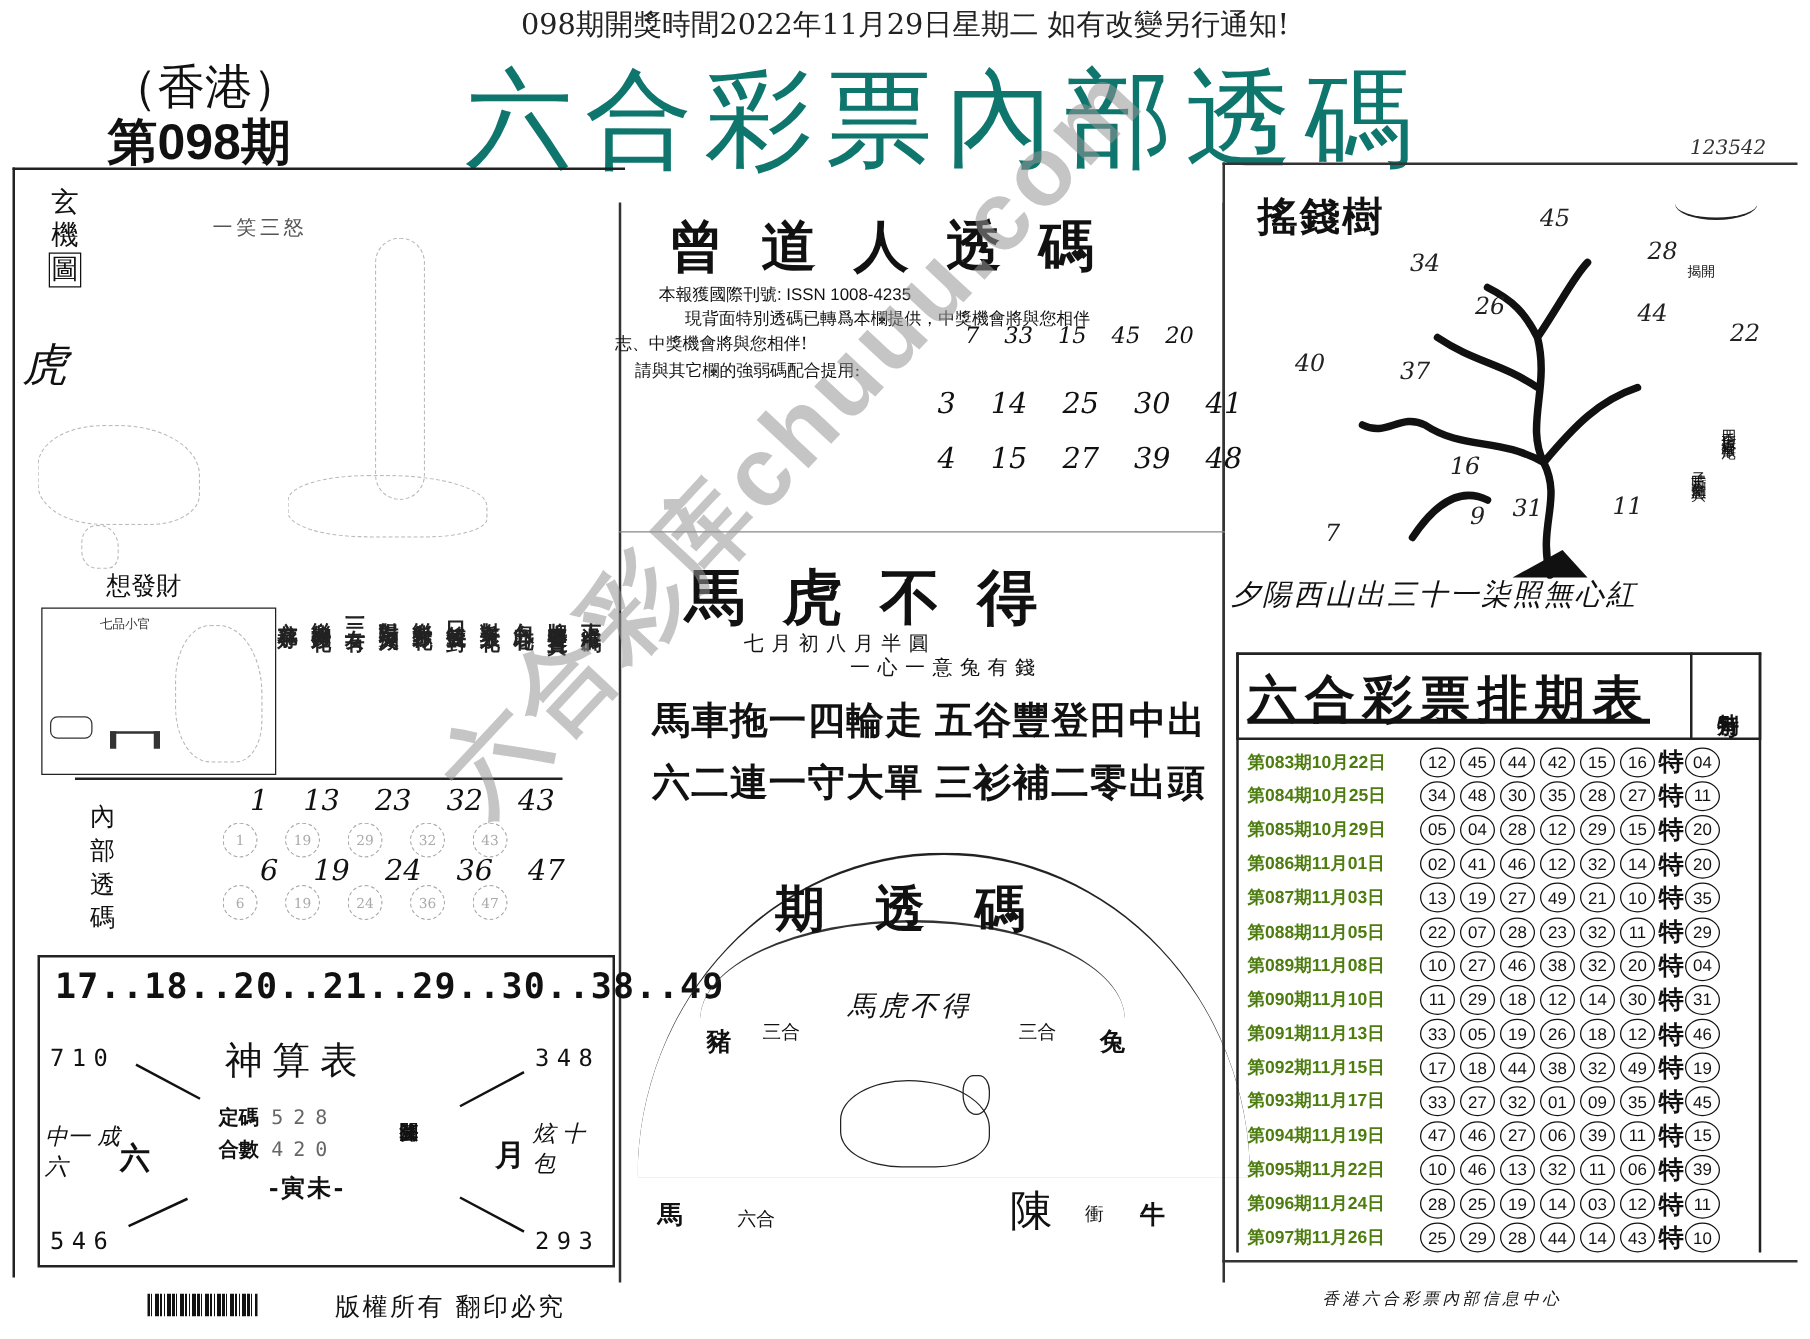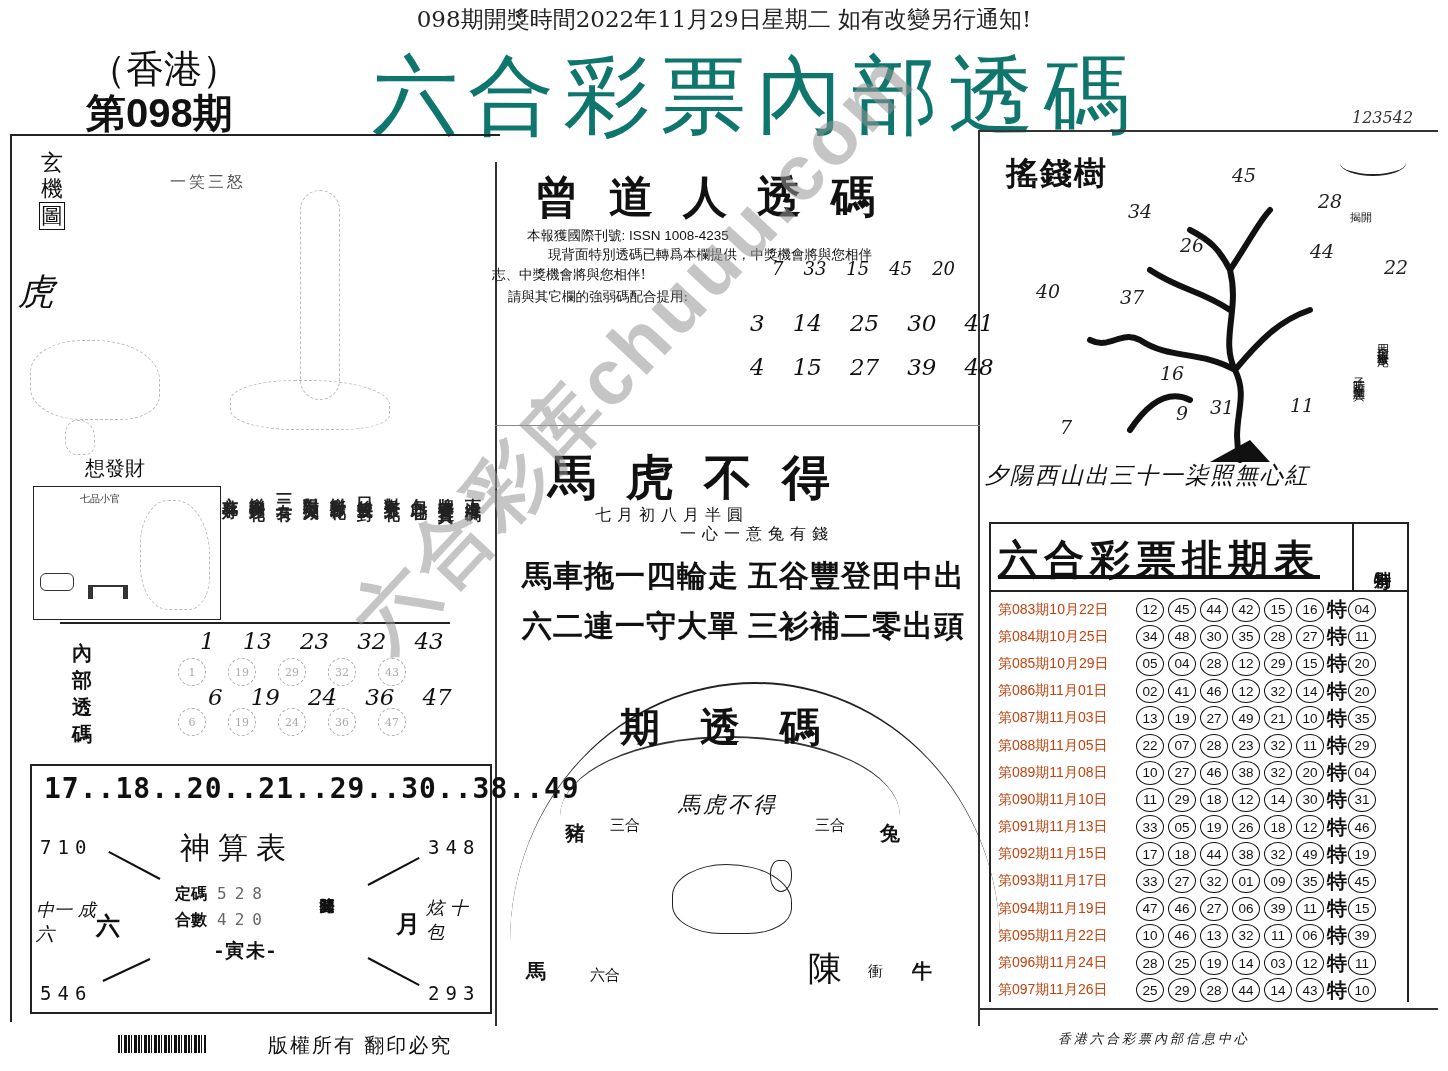--- a/index.html
+++ b/index.html
@@ -29,21 +29,21 @@
   #xuanjiCaption { left: 170px; top: 172px; font-size: 16px; color: #555; letter-spacing: 3px; }
   #xiangfa { left: 85px; top: 455px; font-size: 20px; }
   .sketch { border: 1px dashed #bbb; border-radius: 40% 50% 30% 40%; }
 
   #picBox { left: 33px; top: 486px; width: 188px; height: 134px; border: 1px solid #222; }
   #picCap { left: 80px; top: 492px; font-size: 10px; color: #333; }
   #poem { left: 228px; top: 485px; width: 255px; height: 130px; display: flex; flex-direction: row-reverse; gap: 6px; }
   #poem .col { writing-mode: vertical-rl; font-size: 16px; letter-spacing: 2px; color: #222; font-weight: bold; }
   #poemRule { left: 60px; top: 622px; width: 390px; height: 2px; background: #222; }
 
-  #neibuLabel { left: 72px; top: 640px; font-size: 20px; line-height: 27px; width: 26px; font-weight: bold; }
+  #neibuLabel { left: 72px; top: 640px; font-size: 20px; line-height: 27px; width: 26px; font-weight: normal; }
   .hand { font-family: "DejaVu Serif", serif; font-style: italic; font-size: 23px; color: #111; }
   .ghost { border: 1px dashed #aaa; border-radius: 50%; width: 28px; height: 28px; font-size: 11px; color: #aaa; display: inline-flex; align-items: center; justify-content: center; }
 
   #shenBox { left: 30px; top: 764px; width: 462px; height: 250px; border: 2px solid #222; }
   #numStrip { left: 44px; top: 772px; font-size: 28px; font-weight: bold; letter-spacing: 1px; }
   #shenTitle { left: 180px; top: 828px; font-size: 30px; letter-spacing: 8px; }
   .corner { font-size: 19px; letter-spacing: 6px; }
   #dingRow, #heRow { font-size: 16px; font-weight: bold; }
   #dingRow .v, #heRow .v { font-weight: normal; color: #666; letter-spacing: 8px; margin-left: 10px; }
   #yinwei { left: 215px; top: 938px; font-size: 19px; font-weight: bold; letter-spacing: 2px; }
@@ -70,21 +70,21 @@
   #tree { left: 1050px; top: 200px; width: 300px; height: 270px; }
   #treeCaption { left: 985px; top: 460px; font-size: 23px; font-style: italic; letter-spacing: 2px; }
   .vtext { writing-mode: vertical-rl; font-size: 12px; letter-spacing: 2px; }
 
   #schedBox { left: 989px; top: 522px; width: 420px; height: 480px; border: 2px solid #222; border-bottom: none; }
   #schedHead { left: 989px; top: 522px; width: 420px; height: 70px; border: 2px solid #222; }
   #schedTitle { left: 998px; top: 532px; font-size: 40px; font-weight: bold; letter-spacing: 6px; font-family: "Liberation Sans", sans-serif; text-decoration: underline; }
   #tebieHead { left: 1352px; top: 522px; width: 57px; height: 70px; border-left: 2px solid #222; font-size: 17px; line-height: 20px; text-align: center; font-weight: bold; padding-top: 4px; font-family: "Liberation Sans", sans-serif; }
   #schedRows { left: 998px; top: 596px; width: 410px; }
   .srow { display: flex; align-items: center; height: 27.2px; font-family: "Liberation Sans", "DejaVu Sans", sans-serif; }
-  .srow .lab { font-size: 14px; width: 138px; white-space: nowrap; color: #c2410c; }
+  .srow .lab { font-size: 14px; width: 138px; white-space: nowrap; color: #4d7c0f; font-weight: bold; }
   .ball { width: 28px; height: 24px; border: 1.3px solid #111; border-radius: 50%; font-size: 13.5px; display: inline-flex; align-items: center; justify-content: center; margin-right: 4px; }
   .te { font-size: 20px; font-weight: bold; margin: 0 1px 0 -1px; }
 
   
   #barcode { left: 118px; top: 1035px; width: 88px; height: 18px; background: repeating-linear-gradient(90deg,#111 0 2px,#fff 2px 3px,#111 3px 4px,#fff 4px 6px,#111 6px 9px,#fff 9px 10px); }
   #copyright { left: 268px; top: 1032px; font-size: 20px; letter-spacing: 2px; }
   #footerRight { left: 1058px; top: 1030px; font-size: 13px; letter-spacing: 3px; font-style: italic; }
 
   
   #watermark { left: 330px; top: 600px; font-size: 78px; font-weight: bold; color: rgba(150,150,150,0.55); transform: rotate(-47deg); transform-origin: left top; white-space: nowrap; font-family: "Liberation Sans", sans-serif; letter-spacing: 4px; }

